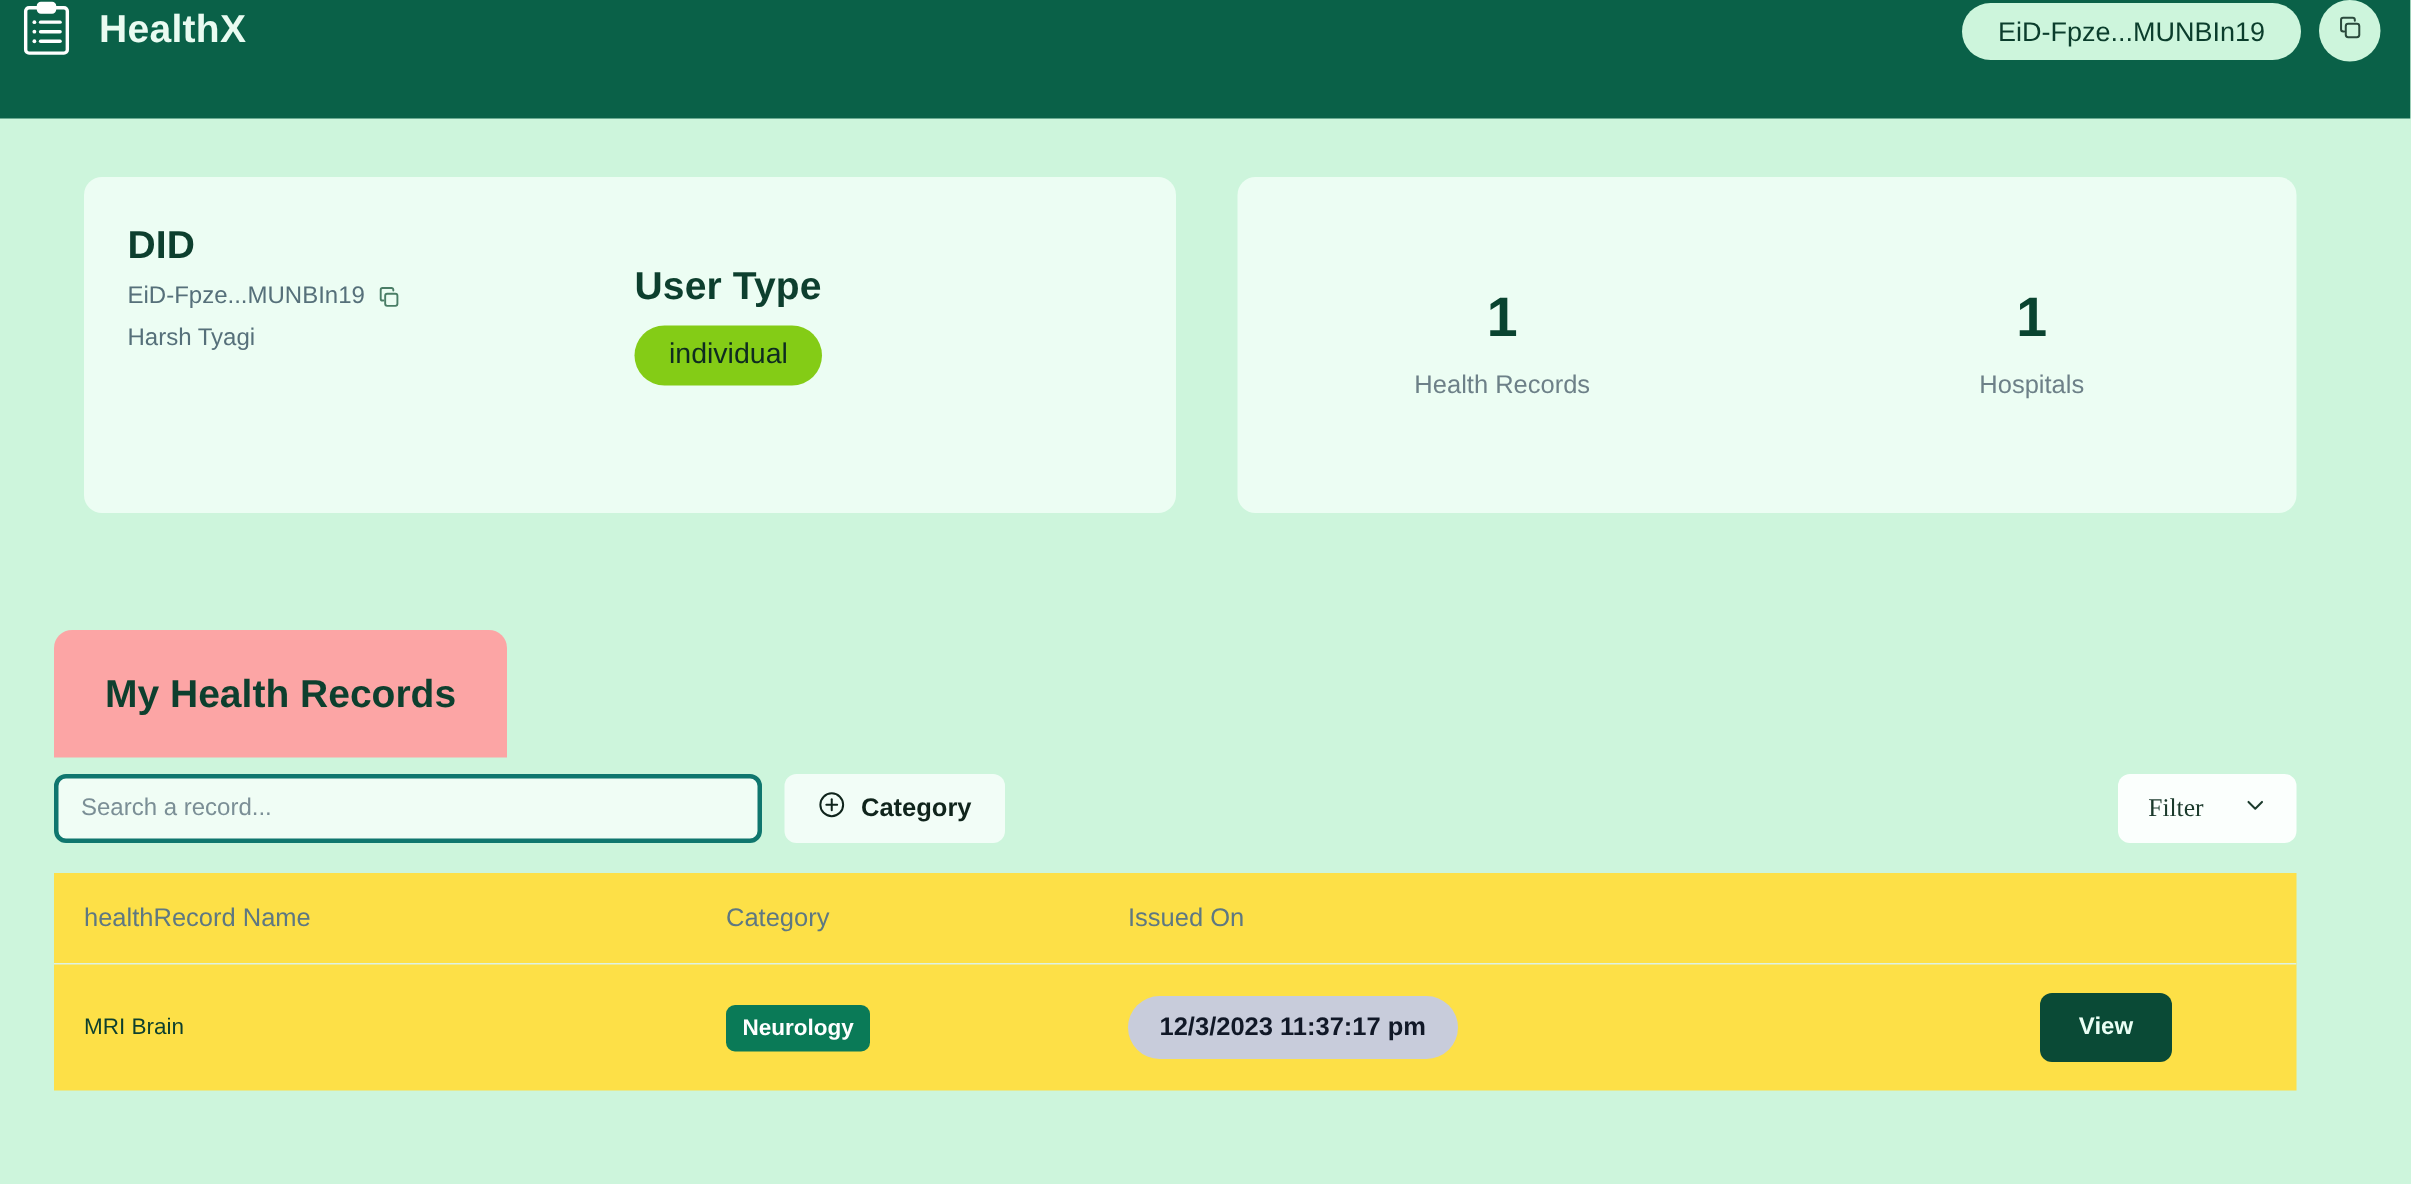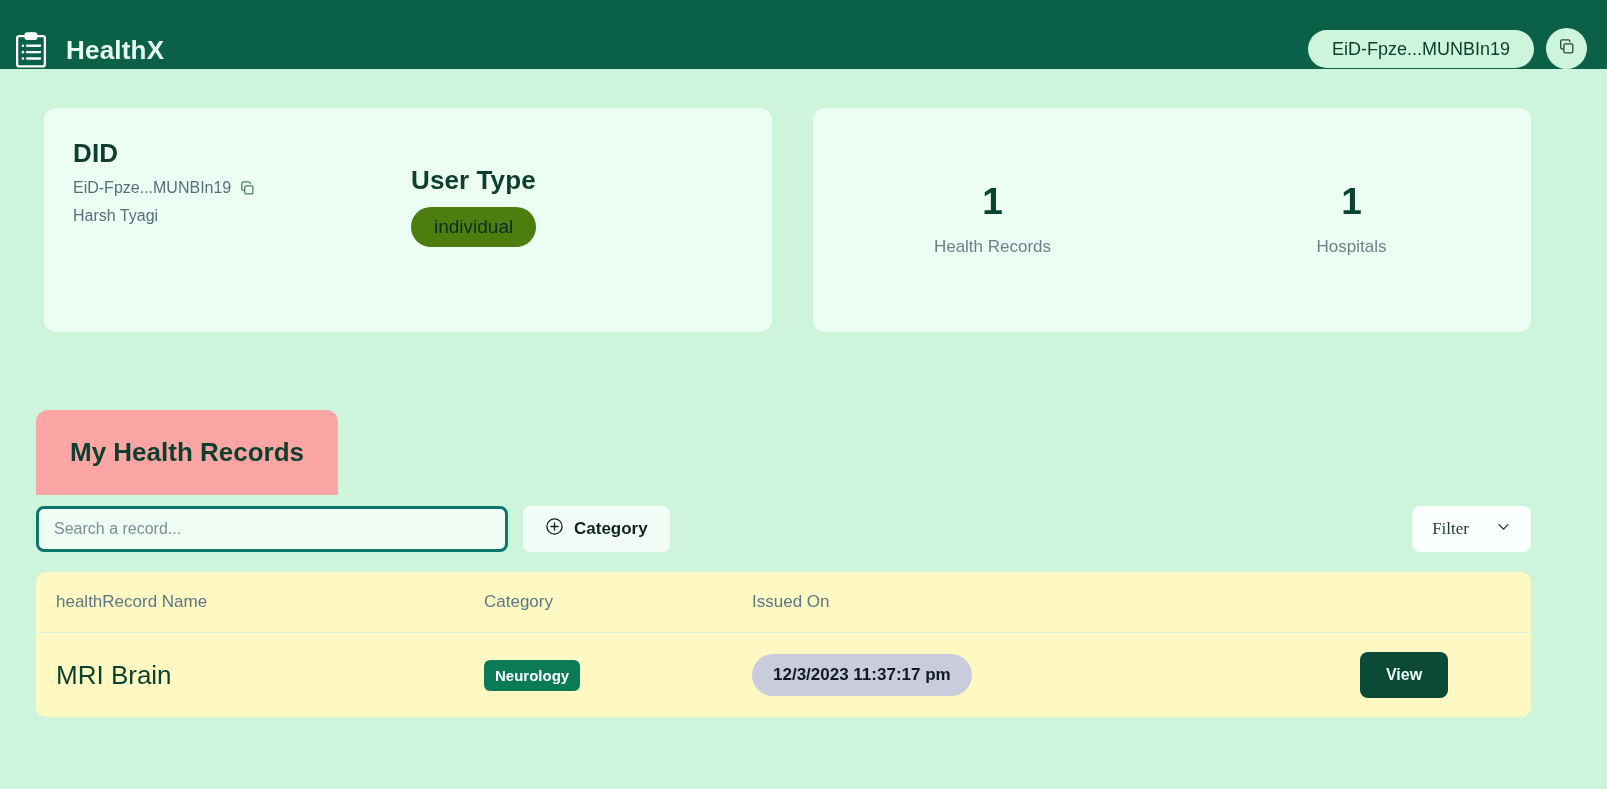--- a/index.html
+++ b/index.html
@@ -9,24 +9,24 @@
     overflow: hidden;
   }
   body {
     font-family: "Liberation Sans", sans-serif;
     background: #cdf5dc;
     color: #0b3d2c;
   }
 
   
   .topbar {
-    height: 69px;
+    height: 79px;
     background: #0a6148;
     display: flex;
-    align-items: flex-end;
+    align-items: flex-start;
     padding: 0 20px 0 14px;
     position: relative;
   }
   .brand {
     display: flex;
     align-items: center;
     gap: 18px;
   }
   .brand-icon {
     width: 34px;
@@ -66,21 +66,21 @@
     align-items: center;
     justify-content: center;
     border: none;
     cursor: pointer;
   }
 
   
   .cards-row {
     display: flex;
     gap: 41px;
-    padding: 39px 76px 0 44px;
+    padding: 39px 76px 0 56px;
     align-items: flex-end;
   }
   .card {
     background: #ecfdf3;
     border-radius: 12px;
   }
   .card-profile {
     width: 728px;
     height: 224px;
     padding: 30px 0 0 29px;
@@ -100,21 +100,21 @@
     color: #56707a;
     margin-top: 10px;
     display: flex;
     align-items: center;
     gap: 8px;
   }
   .field-block-gap { margin-top: 32px; }
   .field-block-gap-2 { margin-top: 27px; }
   .badge-individual {
     display: inline-block;
-    background: #4d7c0f;
+    background: #84cc16;
     color: #0e2b20;
     border-radius: 999px;
     padding: 9px 23px;
     font-size: 19px;
     margin-top: 11px;
   }
   .copy-mini {
     display: inline-flex;
     align-items: center;
     cursor: pointer;
@@ -205,22 +205,22 @@
     gap: 27px;
     font-size: 17px;
     color: #1b3a2c;
     font-family: Liberation Serif, serif;
     cursor: pointer;
   }
 
   
   .table-card {
     margin-top: 20px;
-    background: #fef9c3;
-    border-radius: 10px;
+    background: #fde047;
+    border-radius: 0;
     overflow: hidden;
   }
   .table-row {
     display: flex;
     align-items: center;
     padding: 0 20px;
   }
   .thead {
     height: 61px;
     border-bottom: 1px solid #ddf2e5;
@@ -228,21 +228,21 @@
   .th {
     font-size: 17px;
     color: #5e7882;
   }
   .tbody-row { height: 84px; }
   .col-name { width: 428px; }
   .col-cat  { width: 268px; }
   .col-date { width: 545px; }
   .col-act  { flex: 1; display: flex; justify-content: center; }
   .record-name {
-    font-size: 26px;
+    font-size: 15px;
     color: #0d3f2e;
     font-weight: normal;
   }
   .badge-category {
     display: inline-block;
     background: #0a7a57;
     color: #ffffff;
     border-radius: 6px;
     padding: 7px 11px;
     font-size: 15px;

